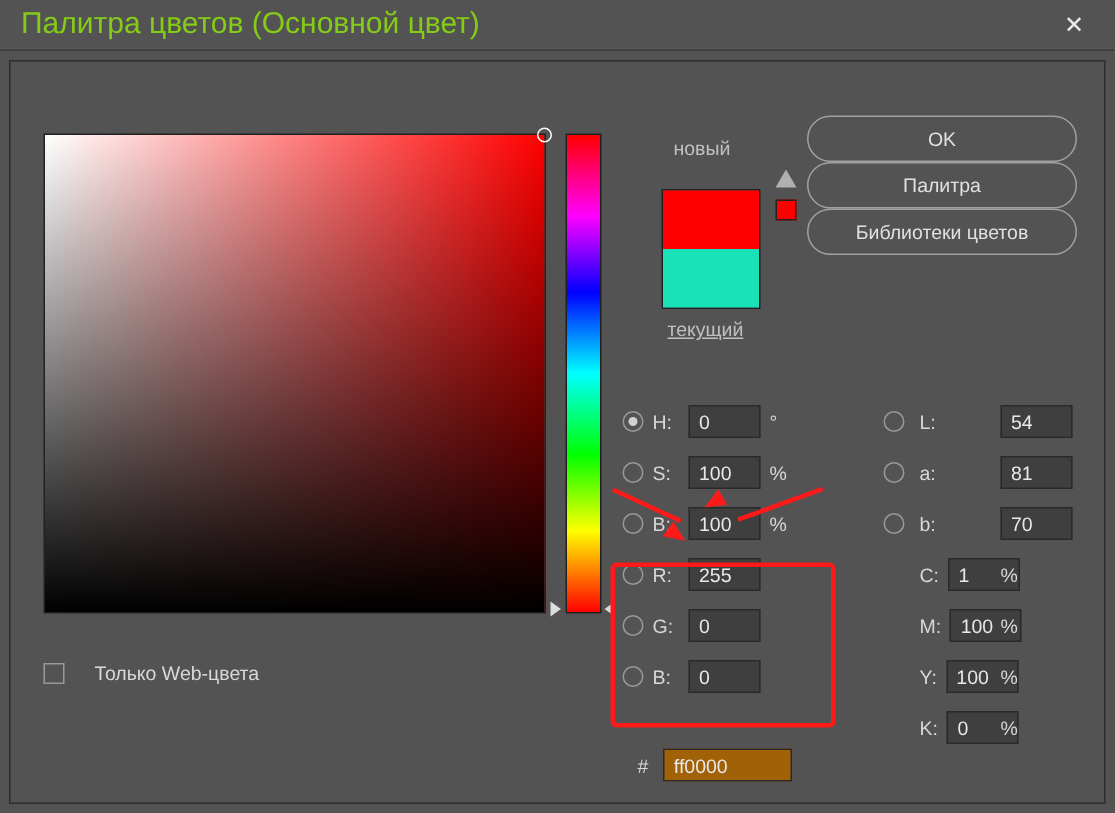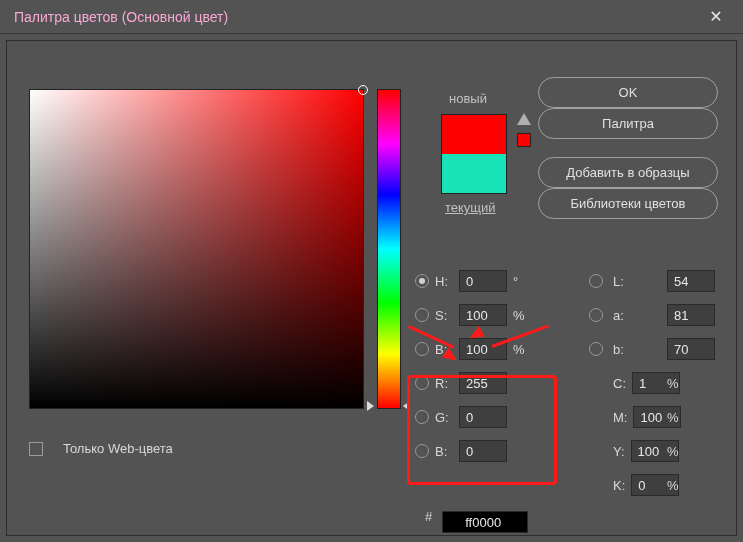--- a/index.html
+++ b/index.html
@@ -13,21 +13,21 @@
   }
   .titlebar {
     height: 34px;
     background: #535353;
     display: flex;
     align-items: center;
     justify-content: space-between;
     padding: 0 12px 0 14px;
     border-bottom: 1px solid #3a3a3a;
   }
-  .title { color: #f9a8d4; font-size: 14px; text-align: right; }
+  .title { color: #84cc16; font-size: 20px; text-align: right; }
   .close-btn {
     width: 30px;
     height: 30px;
     display: flex;
     align-items: center;
     justify-content: center;
     color: #e8e8e8;
     font-size: 16px;
     cursor: default;
   }
@@ -88,21 +88,21 @@
   .hue-pointer-right {
     left: 396px;
     top: 360px;
     border-right: 7px solid #dcdcdc;
   }
   .swatches {
     position: absolute;
     left: 434px;
     top: 50px;
   }
-  .swatch-label-new { color: #c0c0c0; font-size: 13px; margin-bottom: 8px; margin-left: 8px; }
+  .swatch-label-new { color: #c0c0c0; font-size: 13px; margin-bottom: 20px; margin-left: 8px; }
   .swatch-box {
     width: 66px;
     height: 80px;
     border: 1px solid #222;
     display: flex;
     flex-direction: column;
   }
   .swatch-new { background: #ff0000; flex: 1; }
   .swatch-cur { background: #19e2b9; flex: 1; }
   .swatch-label-cur { color: #c0c0c0; font-size: 13px; margin-top: 6px; margin-left: 4px; text-decoration: underline; }
@@ -248,28 +248,27 @@
   }
   .hex-row {
     position: absolute;
     left: 418px;
     top: 458px;
     display: flex;
     align-items: center;
     gap: 10px;
   }
   .hex-input {
-    background: #000000;
+    background: #a16207;
     border: 1px solid #2a2a2a;
     color: #e8e8e8;
-    padding: 3px 22px;
+    padding: 3px 6px;
     font-size: 13px;
     width: 86px;
     height: 22px;
-    margin-top: 12px;
   }
   .webonly {
     position: absolute;
     left: 22px;
     top: 400px;
     display: flex;
     align-items: center;
     gap: 20px;
   }
   .checkbox {
@@ -304,21 +303,20 @@
     </div>
     <div class="swatch-label-cur">текущий</div>
   </div>
 
   <div class="warn-icon"></div>
   <div class="warn-swatch"></div>
 
   <div class="buttons">
     <div class="btn">OK</div>
     <div class="btn">Палитра</div>
-    <div class="btn btn-gap">Добавить в образцы</div>
     <div class="btn">Библиотеки цветов</div>
   </div>
 
   <div class="fields">
 
     <div class="row">
       <div class="radio sel"></div>
       <span class="flabel">H:</span>
       <input class="finput" value="0" style="">
       <span class="funit">°</span>

